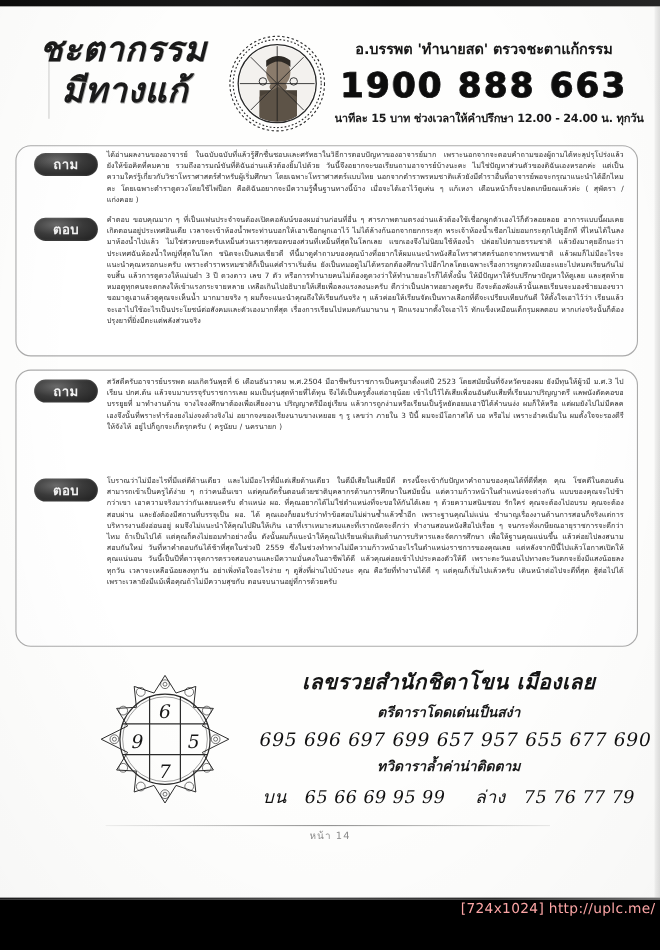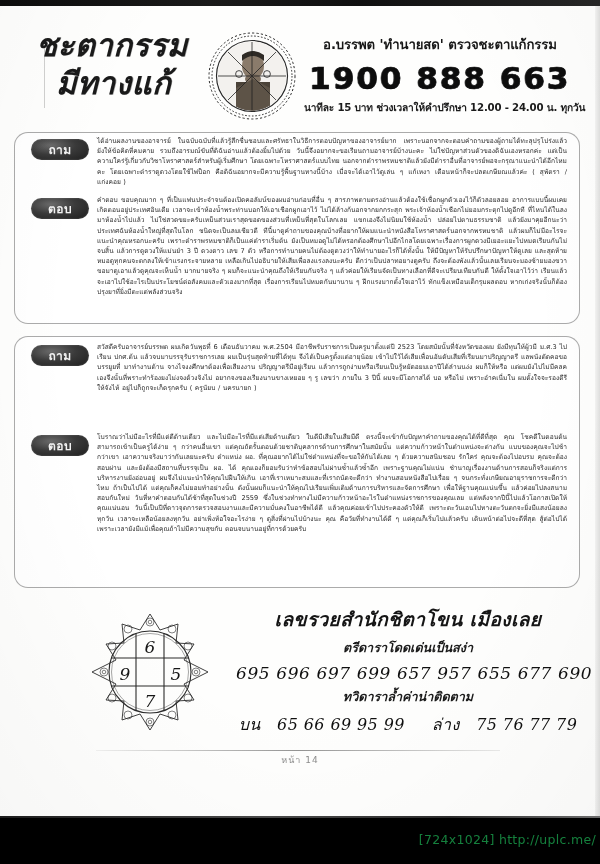--- a/index.html
+++ b/index.html
@@ -256,22 +256,22 @@
     background: linear-gradient(90deg, #1d1d1d 0%, #4a4a4a 45%, #2b2b2b 75%, #6d6d6d 100%);
   }
   .watermark-bar {
     position: absolute;
     left: 0; top: 818px;
     width: 600px; height: 46px;
     background: #000000;
   }
   .watermark-text {
     position: absolute;
-    right: 4px; top: 14px;
-    color: #15803d;
+    right: 4px; top: 0;
+    color: #fca5a5;
     font-family: "DejaVu Sans", "Liberation Sans", sans-serif;
     font-size: 12.5px;
     letter-spacing: 0.3px;
     white-space: nowrap;
   }
 </style>
 </head>
 <body>
 
 <div id="page">

